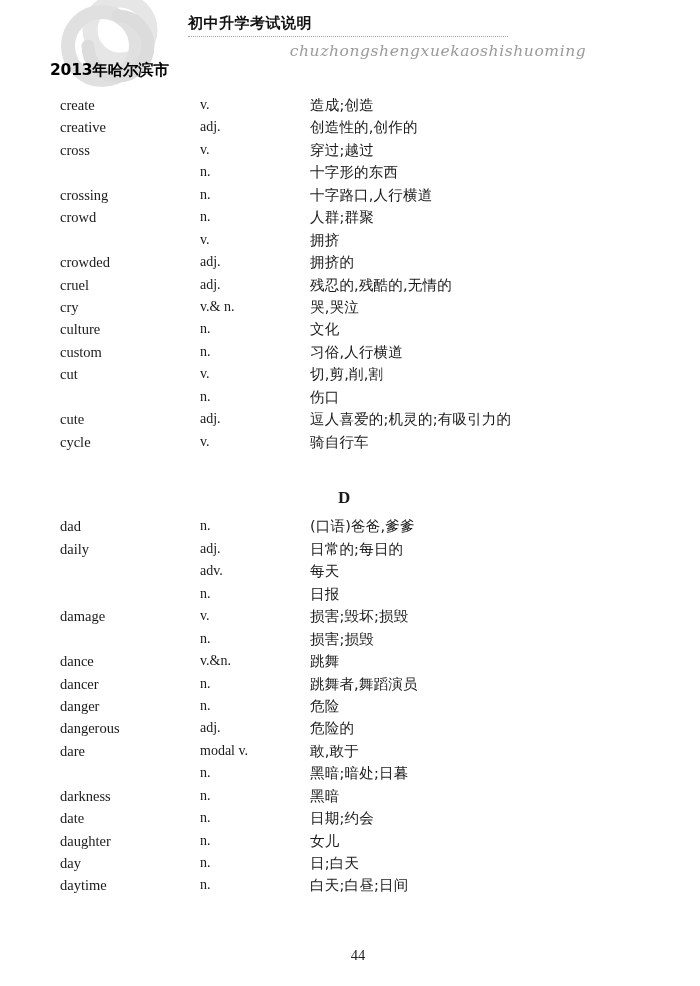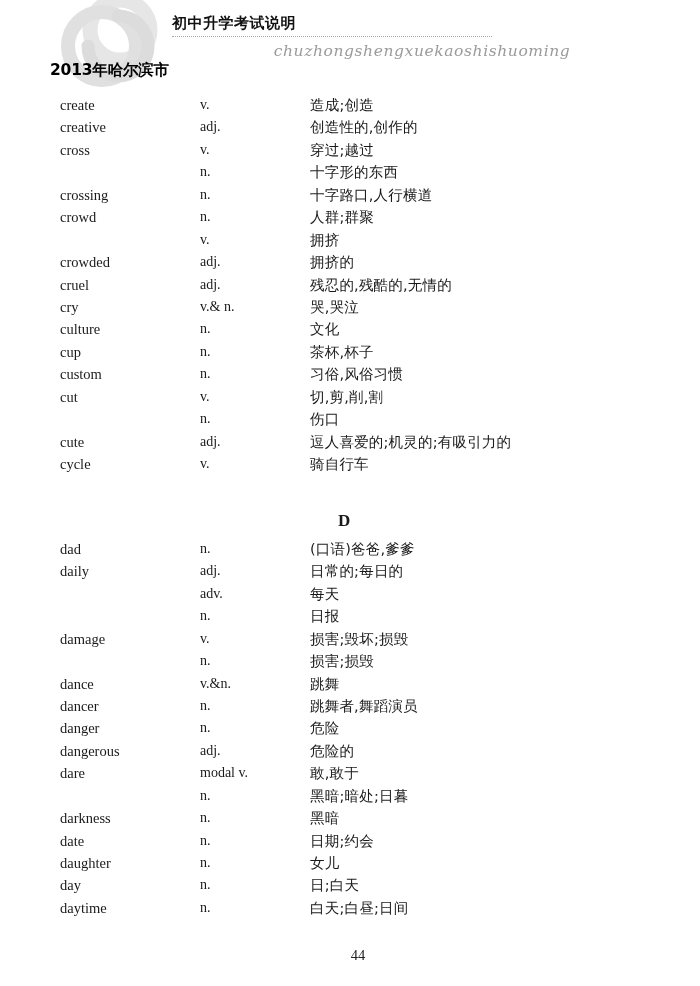--- a/index.html
+++ b/index.html
@@ -38,21 +38,21 @@
     font-family: "DejaVu Sans", "Liberation Sans", sans-serif;
     font-weight: bold;
     font-size: 15.5px;
     letter-spacing: -0.2px;
     color: #000;
     white-space: nowrap;
   }
 
   .header-right {
     position: absolute;
-    left: 172px;
+    left: 188px;
     top: 14px;
     width: 500px;
   }
 
   .header-title-cn {
     font-family: "DejaVu Sans", "Liberation Sans", sans-serif;
     font-size: 15px;
     font-weight: bold;
     color: #111;
     letter-spacing: 0.5px;
@@ -167,22 +167,21 @@
       <div class="entry"><span class="col-word">creative</span><span class="col-pos">adj.</span><span class="col-def">创造性的,创作的</span></div>
       <div class="entry"><span class="col-word">cross</span><span class="col-pos">v.</span><span class="col-def">穿过;越过</span></div>
       <div class="entry"><span class="col-word"></span><span class="col-pos">n.</span><span class="col-def">十字形的东西</span></div>
       <div class="entry"><span class="col-word">crossing</span><span class="col-pos">n.</span><span class="col-def">十字路口,人行横道</span></div>
       <div class="entry"><span class="col-word">crowd</span><span class="col-pos">n.</span><span class="col-def">人群;群聚</span></div>
       <div class="entry"><span class="col-word"></span><span class="col-pos">v.</span><span class="col-def">拥挤</span></div>
       <div class="entry"><span class="col-word">crowded</span><span class="col-pos">adj.</span><span class="col-def">拥挤的</span></div>
       <div class="entry"><span class="col-word">cruel</span><span class="col-pos">adj.</span><span class="col-def">残忍的,残酷的,无情的</span></div>
       <div class="entry"><span class="col-word">cry</span><span class="col-pos">v.&amp; n.</span><span class="col-def">哭,哭泣</span></div>
       <div class="entry"><span class="col-word">culture</span><span class="col-pos">n.</span><span class="col-def">文化</span></div>
-      <div class="entry"><span class="col-word">cup</span><span class="col-pos">n.</span><span class="col-def">茶杯,杯子</span></div>
-      <div class="entry"><span class="col-word">custom</span><span class="col-pos">n.</span><span class="col-def">习俗,风俗习惯</span></div>
+      <div class="entry"><span class="col-word">custom</span><span class="col-pos">n.</span><span class="col-def">习俗,人行横道</span></div>
       <div class="entry"><span class="col-word">cut</span><span class="col-pos">v.</span><span class="col-def">切,剪,削,割</span></div>
       <div class="entry"><span class="col-word"></span><span class="col-pos">n.</span><span class="col-def">伤口</span></div>
       <div class="entry"><span class="col-word">cute</span><span class="col-pos">adj.</span><span class="col-def">逗人喜爱的;机灵的;有吸引力的</span></div>
       <div class="entry"><span class="col-word">cycle</span><span class="col-pos">v.</span><span class="col-def">骑自行车</span></div>
     </div>
   <div class="section-gap"></div>
   <div class="section-letter">D</div>
   <div id="section-d">
       <div class="entry"><span class="col-word">dad</span><span class="col-pos">n.</span><span class="col-def">(口语)爸爸,爹爹</span></div>
       <div class="entry"><span class="col-word">daily</span><span class="col-pos">adj.</span><span class="col-def">日常的;每日的</span></div>

